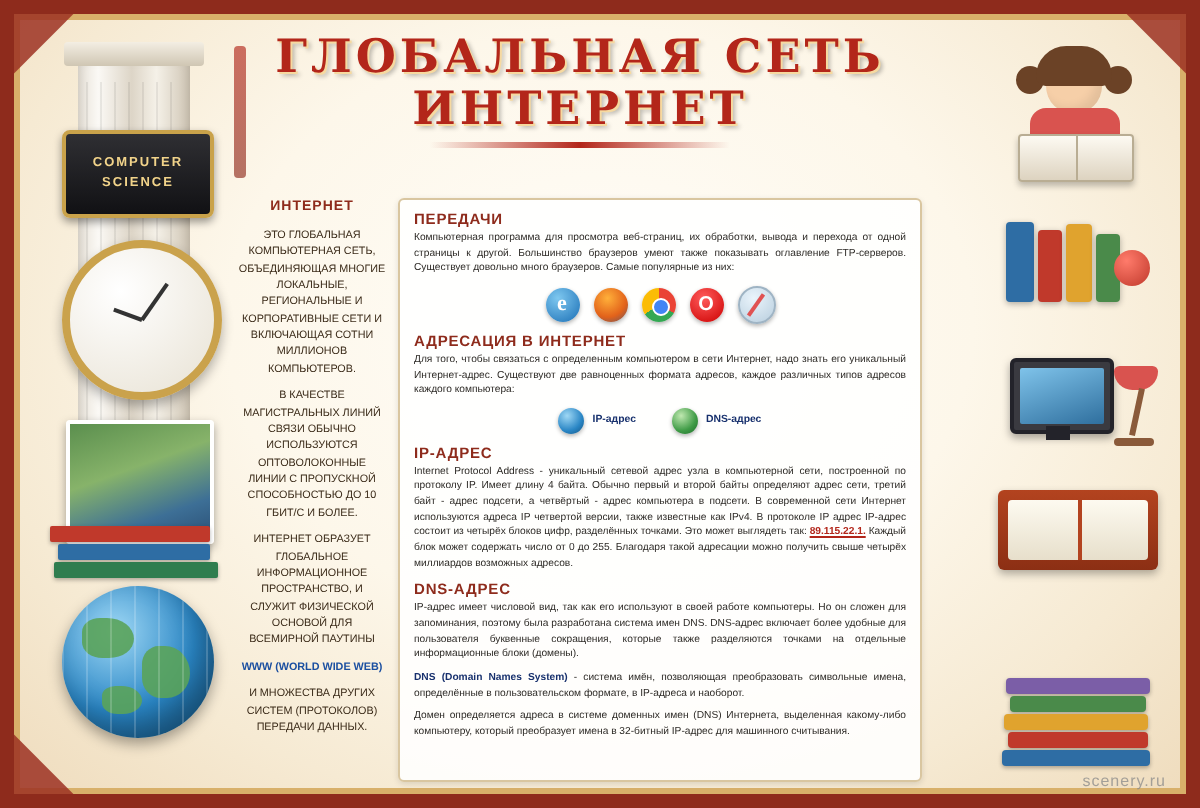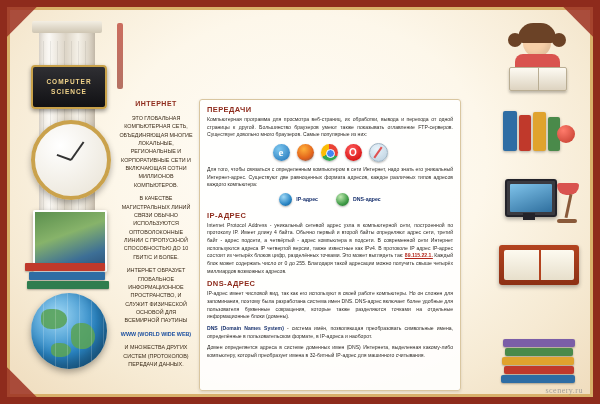--- a/index.html
+++ b/index.html
@@ -221,38 +221,43 @@
   .stack i{position:absolute;left:0;display:block;width:74px;height:8px;border-radius:2px;
     box-shadow:0 1px 2px rgba(0,0,0,.3);}
   .stack .s1{bottom:0;background:#2e6da4;}
   .stack .s2{bottom:9px;background:#c0392b;width:70px;left:3px;}
   .stack .s3{bottom:18px;background:#e0a32e;width:72px;left:1px;}
   .stack .s4{bottom:27px;background:#4a8a4a;width:68px;left:4px;}
   .stack .s5{bottom:36px;background:#7b5ea7;width:72px;left:2px;}
 
   .watermark{
     position:absolute;right:10px;bottom:2px;font-size:8px;color:#8a8a8a;opacity:.75;
-    font-family:Liberation Serif, serif;letter-spacing:.5px;margin-top:36px;
+    font-family:Liberation Sans, sans-serif;letter-spacing:.5px;margin-top:36px;
   }
   .chevron{
     position:absolute;left:110px;top:16px;width:6px;height:66px;
     background:linear-gradient(180deg,#b3261a,#8e2b1c);border-radius:2px;opacity:.65;
   }
 </style>
 </head>
 <body>
 
 <div class="poster">
 
   <span class="ribbon tl"></span>
   <span class="ribbon tr"></span>
   <span class="ribbon bl"></span>
   <span class="ribbon br"></span>
 
   
+  <div class="title-wrap">
+    <div class="title-line title-1">ГЛОБАЛЬНАЯ СЕТЬ</div>
+    <div class="title-line title-2">ИНТЕРНЕТ</div>
+    <div class="title-underline"></div>
+  </div>
   <div class="chevron"></div>
 
   
   <div class="left-col">
     <div class="column">
       <div class="col-stripes"></div>
     </div>
     <div class="badge">
       <span>COMPUTER</span>
       <span>SCIENCE</span>
@@ -291,20 +296,21 @@
       <div class="browsers">
         <span class="br ie"></span>
         <span class="br fx"></span>
         <span class="br ch"></span>
         <span class="br op"></span>
         <span class="br sf"></span>
       </div>
     </div>
 
     <div>
+      <div class="sec-title">АДРЕСАЦИЯ В ИНТЕРНЕТ</div>
       <p class="sec-body">Для того, чтобы связаться с определенным компьютером в сети Интернет, надо знать его уникальный Интернет-адрес. Существуют две равноценных формата адресов, каждое различных типов адресов каждого компьютера:</p>
       <div class="addr-row">
         <span class="addr-item">
           <span class="addr-ic"></span>
           <span class="addr-lbl">IP-адрес</span>
         </span>
         <span class="addr-item">
           <span class="addr-ic dns"></span>
           <span class="addr-lbl">DNS-адрес</span>
         </span>

